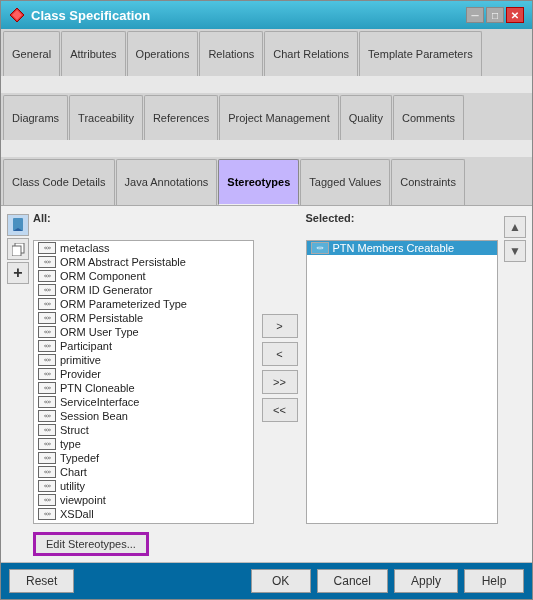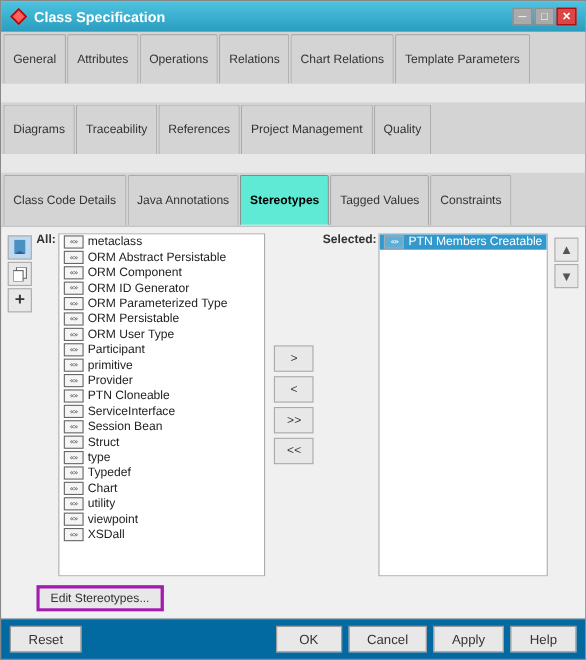--- a/index.html
+++ b/index.html
@@ -80,21 +80,21 @@
       background: #d4d4d4;
       border: 1px solid #aaa;
       border-bottom: none;
       cursor: pointer;
       font-size: 11px;
       color: #333;
       white-space: nowrap;
       border-radius: 2px 2px 0 0;
     }
     .tab.active {
-      background: #5eead4;
+      background: #c4b5fd;
       border-color: #888;
       border-bottom: 1px solid #f0f0f0;
       font-weight: bold;
       color: #000;
     }
     .tab-row-2 { margin-top: 17px; }
 
     .content-area {
       flex: 1;
       display: flex;
@@ -140,22 +140,22 @@
     .lists-container {
       display: flex;
       flex-direction: row;
       gap: 4px;
       flex: 1;
       overflow: hidden;
     }
 
     .list-section {
       display: flex;
-      flex-direction: row;
-      gap: 2px;
+      flex-direction: column;
+      gap: 16px;
     }
     .list-section.all-section { flex: 1; }
     .list-section.selected-section { flex: 1; }
 
     .list-label {
       font-size: 11px;
       font-weight: bold;
       color: #333;
     }
 
@@ -314,20 +314,21 @@
         <div class="tab">Relations</div>
         <div class="tab">Chart Relations</div>
         <div class="tab">Template Parameters</div>
       </div>
     <div class="tab-row tab-row-2" id="tab-row-2">
         <div class="tab">Diagrams</div>
         <div class="tab">Traceability</div>
         <div class="tab">References</div>
         <div class="tab">Project Management</div>
         <div class="tab">Quality</div>
+        <div class="tab">Comments</div>
       </div>
     <div class="tab-row tab-row-2" id="tab-row-3">
         <div class="tab">Class Code Details</div>
         <div class="tab">Java Annotations</div>
         <div class="tab active">Stereotypes</div>
         <div class="tab">Tagged Values</div>
         <div class="tab">Constraints</div>
       </div>
   </div>
 

